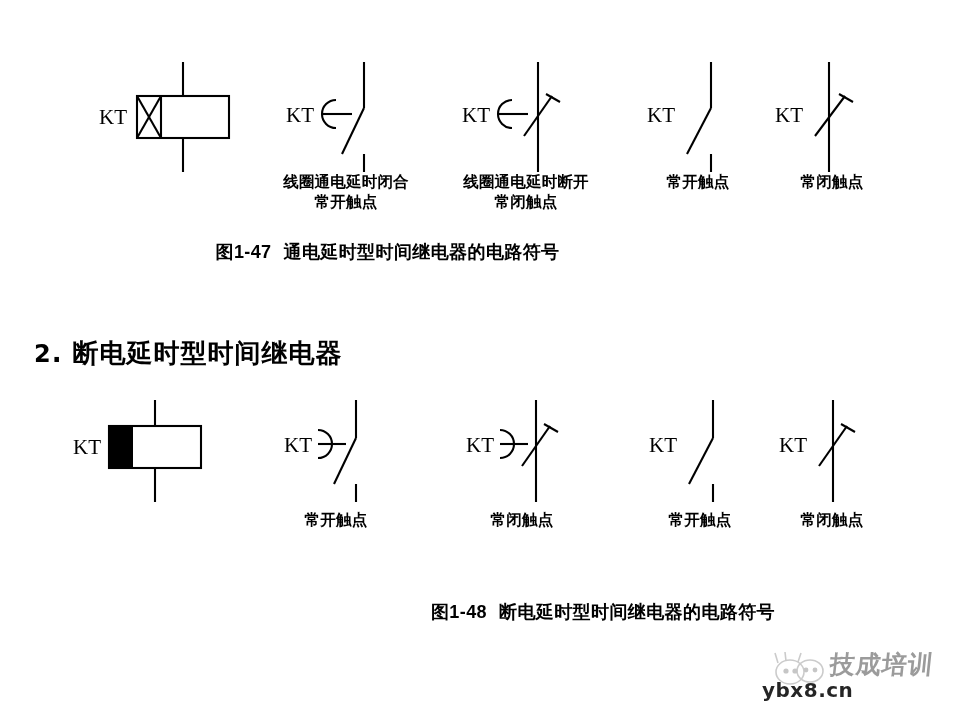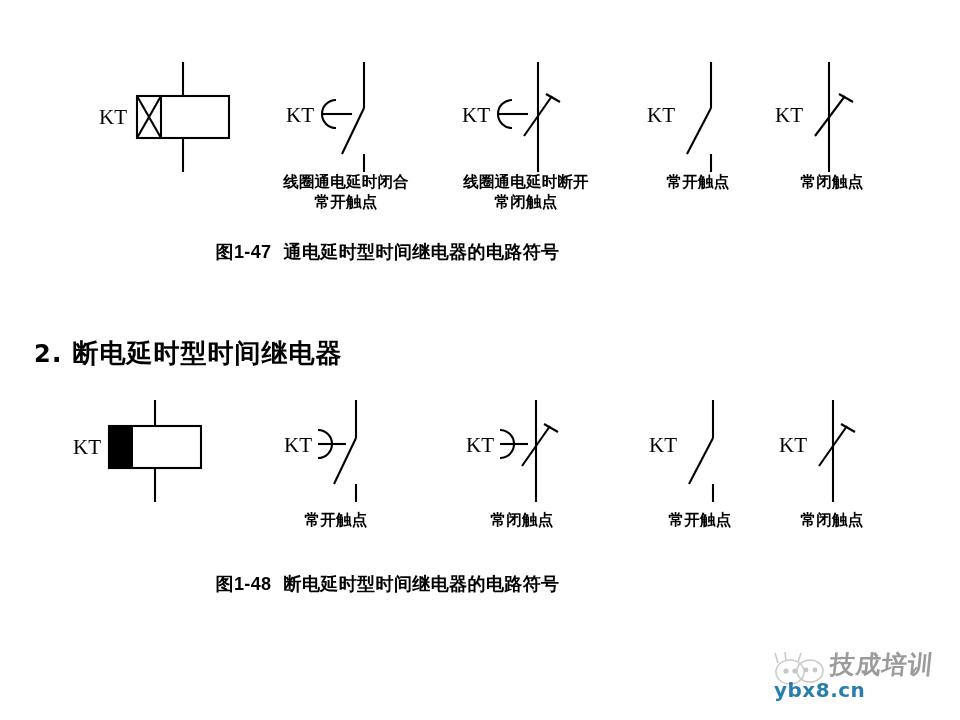--- a/index.html
+++ b/index.html
@@ -55,23 +55,23 @@
   .wm{position:absolute;right:8px;bottom:6px;width:190px;height:72px;}
   .wm-logo{position:absolute;left:6px;top:8px;width:62px;height:42px;opacity:.30;}
   .wm-text{
     position:absolute;left:68px;top:6px;
     font-family:"DejaVu Sans","Liberation Sans",sans-serif;
     font-size:25px;font-weight:700;color:#4a4a4a;opacity:.55;
     letter-spacing:1px;white-space:nowrap;
     transform:skewX(-6deg);
   }
   .wm-url{
-    position:absolute;left:12px;top:36px;
-    font-family:"DejaVu Sans","Liberation Sans",sans-serif;
-    font-size:20px;font-weight:700;color:#0369a1;opacity:.85;
+    position:absolute;left:0;top:36px;
+    font-family:"DejaVu Sans","Liberation Sans",sans-serif;
+    font-size:20px;font-weight:700;color:#000000;opacity:.85;
     letter-spacing:.5px;white-space:nowrap;
   }
 </style>
 </head>
 <body>
 
 <div class="page">
 
   <div class="sym-row" style="top:62px;">
 
@@ -238,21 +238,21 @@
             <line x1="74" y1="24" x2="88" y2="32"></line>
           </g>
           <text x="40" y="52" text-anchor="end" font-family="Liberation Serif, serif" font-size="21" fill="#000">KT</text>
         </svg>
       </div>
       <div class="cap">常闭触点</div>
       <div class="cap"></div>
     </div>
   </div>
 
-  <div class="figcap" style="top:572px;">
+  <div class="figcap" style="top:600px;text-align:right;">
     <span class="num">图1-48</span><span class="gap"></span><span>断电延时型时间继电器的电路符号</span>
   </div>
 
   <div class="wm">
     <svg class="wm-logo" viewBox="0 0 62 42">
       <g fill="none" stroke="#555" stroke-width="1.6">
         <ellipse cx="22" cy="22" rx="14" ry="12"></ellipse>
         <ellipse cx="42" cy="21" rx="13" ry="11"></ellipse>
         <path d="M10 13 L7 3 M18 11 L17 2 M30 12 L33 3"></path>
       </g>

